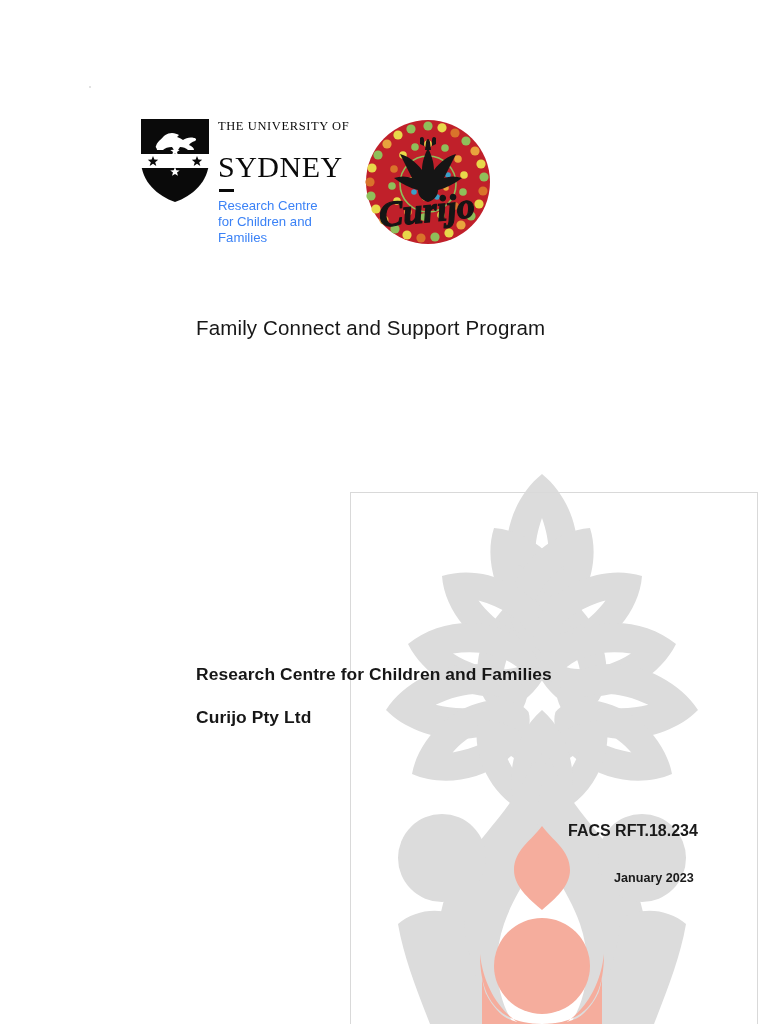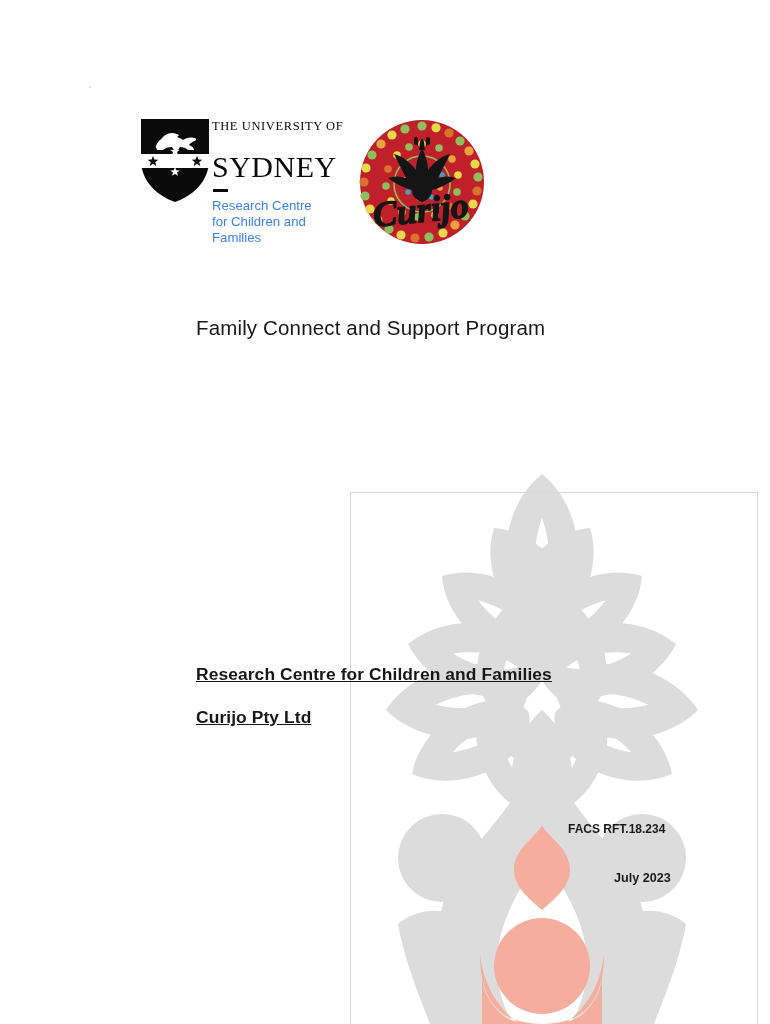--- a/index.html
+++ b/index.html
@@ -46,21 +46,21 @@
     position: absolute;
     left: 138px;
     top: 116px;
     display: flex;
     align-items: flex-start;
     gap: 14px;
   }
   .usyd-lockup {
     display: flex;
     align-items: flex-start;
-    gap: 0;
+    gap: 6px;
   }
   .crest { width: 74px; height: 88px; display: block; }
   .usyd-words {
     padding-top: 4px;
     width: 132px;
   }
   .usyd-the {
     font-family: "Liberation Serif", serif;
     font-size: 12.5px;
     letter-spacing: 0.6px;
@@ -119,28 +119,28 @@
   .authors {
     position: absolute;
     left: 196px;
     top: 653px;
     font-size: 17.4px;
     font-weight: bold;
     color: #171717;
     line-height: 2.45;
     letter-spacing: 0.1px;
   }
-  .authors div { white-space: nowrap; text-decoration: underline; }
+  .authors div { white-space: nowrap; }
 
   
   .ref-code {
     position: absolute;
     left: 568px;
     top: 822px;
-    font-size: 12px;
+    font-size: 16px;
     font-weight: bold;
     color: #1a1a1a;
     white-space: nowrap;
   }
   .ref-date {
     position: absolute;
     left: 614px;
     top: 871px;
     font-size: 12.6px;
     font-weight: bold;
@@ -387,15 +387,15 @@
 
   <div class="program-line">Family Connect and Support Program</div>
 
 
   <div class="authors">
     <div>Research Centre for Children and Families</div>
     <div>Curijo Pty Ltd</div>
   </div>
 
   <div class="ref-code">FACS RFT.18.234</div>
-  <div class="ref-date">July 2023</div>
+  <div class="ref-date">January 2023</div>
 
 </div>
 
 </body></html>

